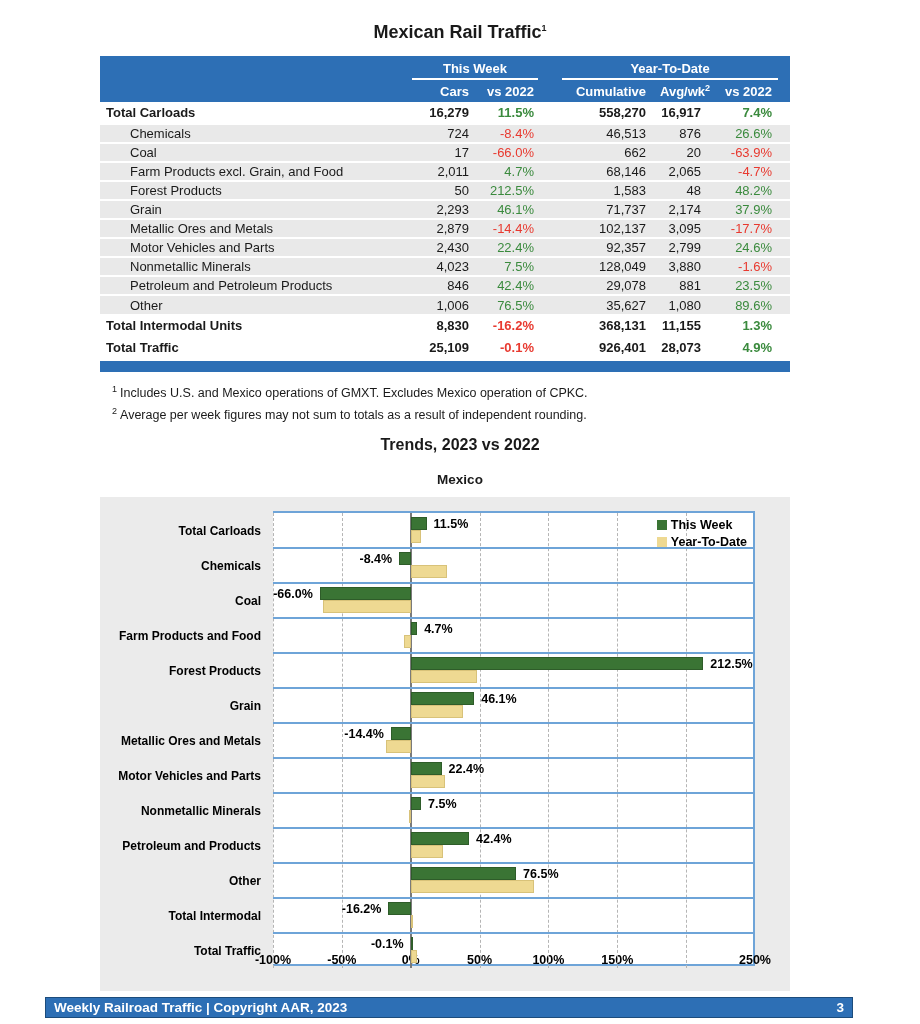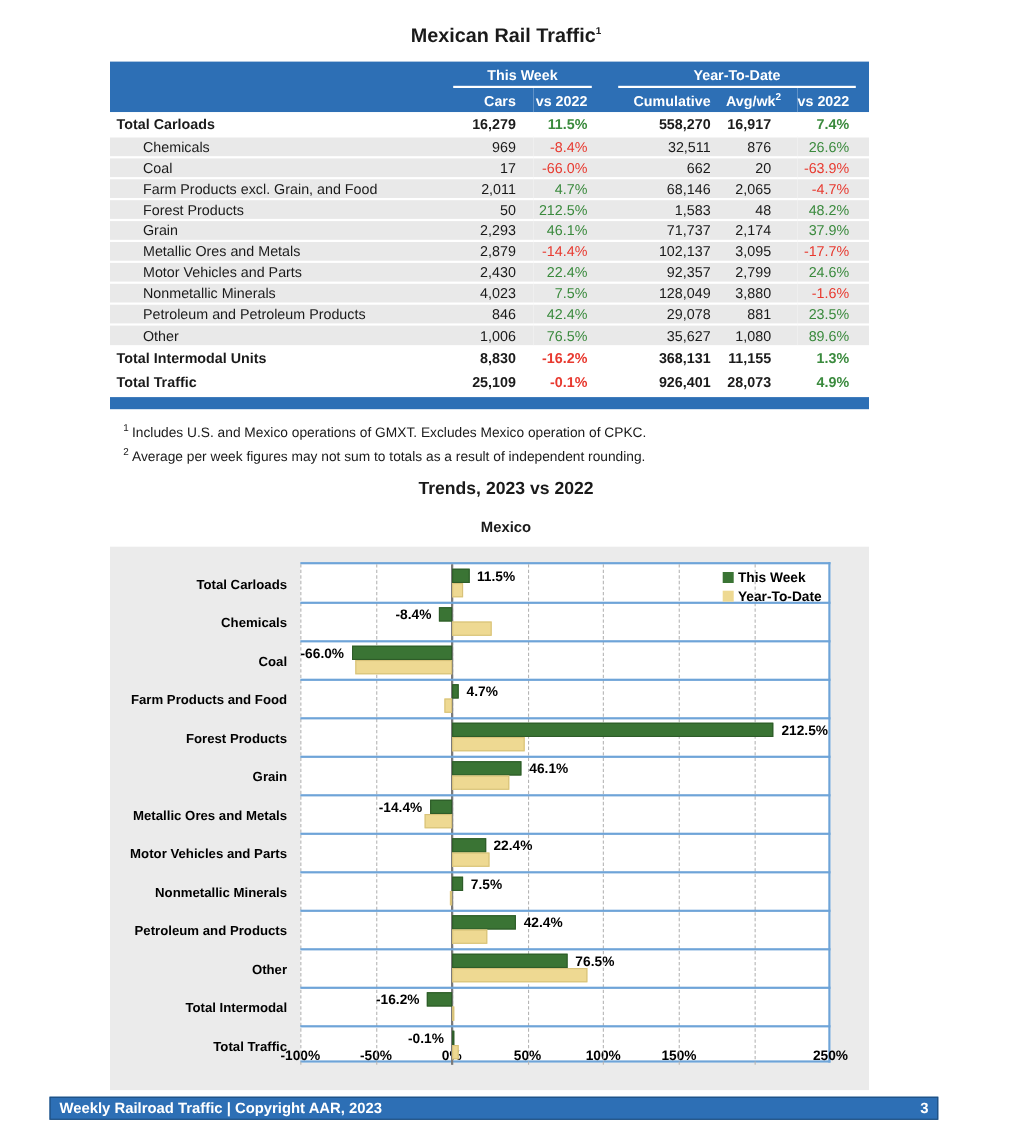--- a/index.html
+++ b/index.html
@@ -122,23 +122,23 @@
           <tr class="total">
             <td class="label">Total Carloads</td>
             <td class="num">16,279</td>
             <td class="num pos">11.5%</td>
             <td class="num">558,270</td>
             <td class="num">16,917</td>
             <td class="num pos">7.4%</td>
           </tr>
           <tr class="commodity">
             <td class="label">Chemicals</td>
-            <td class="num">969</td>
+            <td class="num">724</td>
             <td class="num neg">-8.4%</td>
-            <td class="num">32,511</td>
+            <td class="num">46,513</td>
             <td class="num">876</td>
             <td class="num pos">26.6%</td>
           </tr>
           <tr class="commodity">
             <td class="label">Coal</td>
             <td class="num">17</td>
             <td class="num neg">-66.0%</td>
             <td class="num">662</td>
             <td class="num">20</td>
             <td class="num neg">-63.9%</td>

